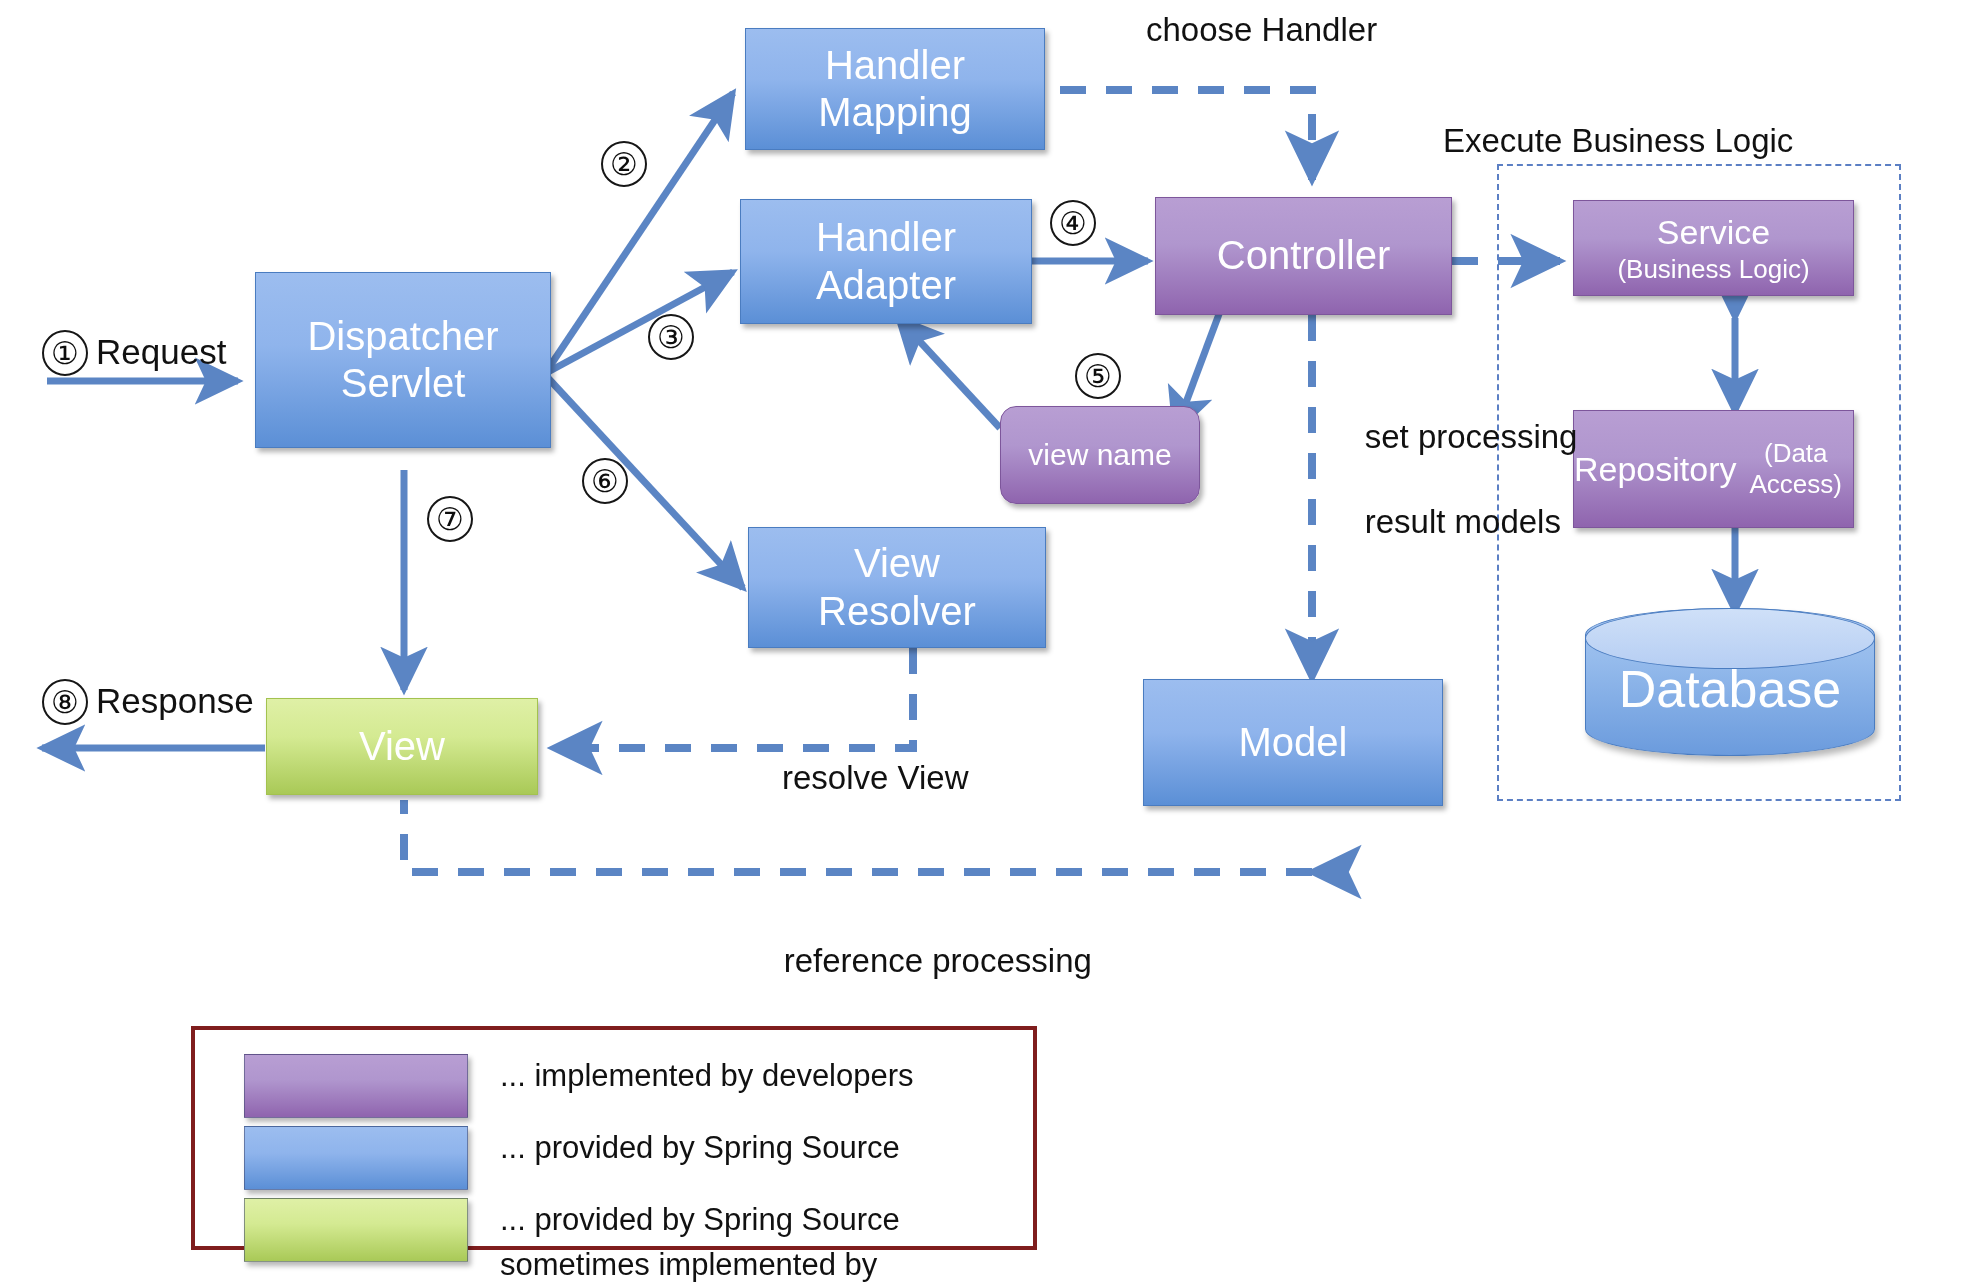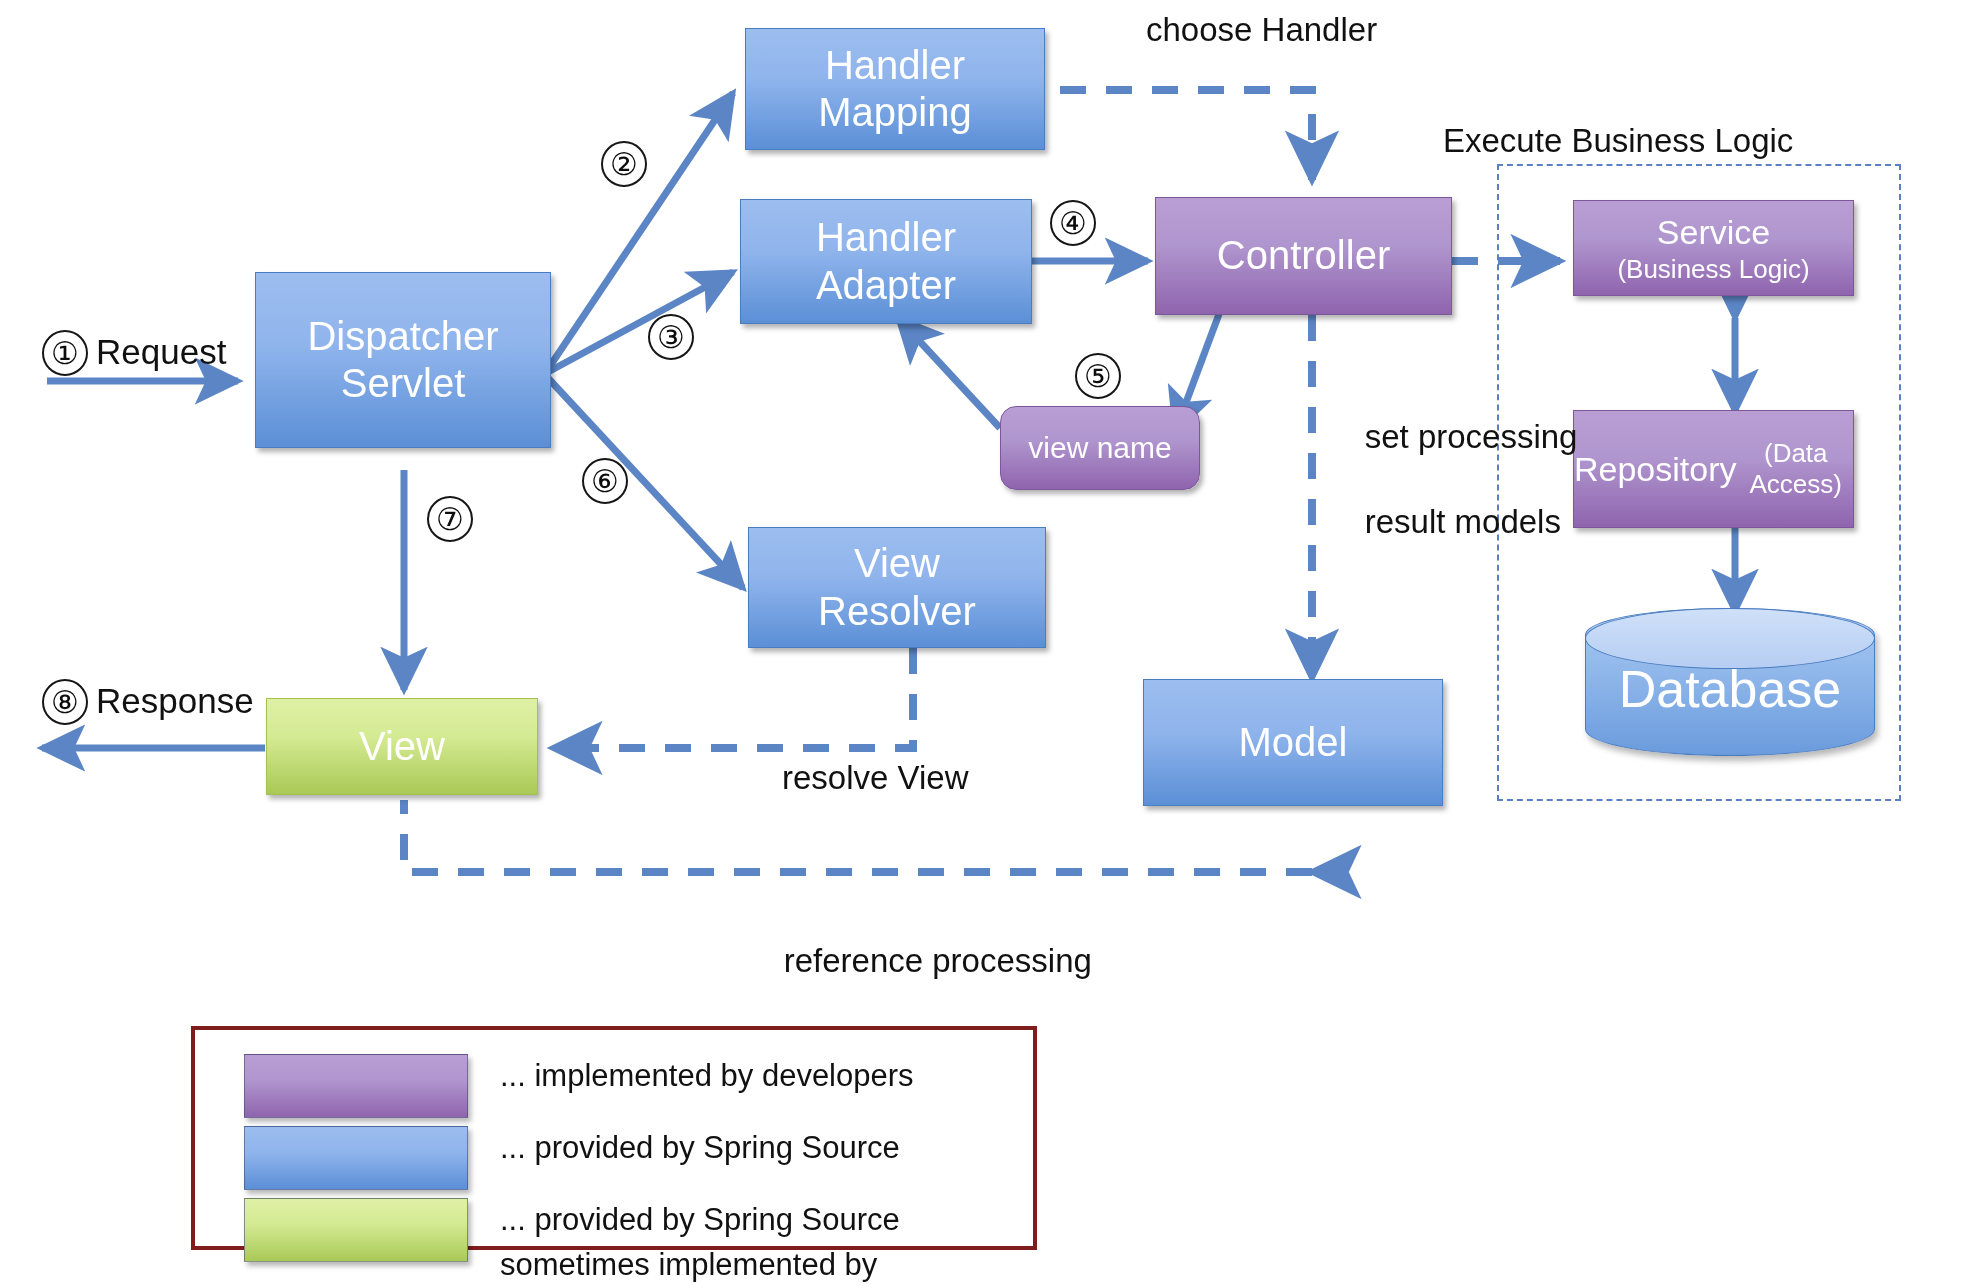--- a/index.html
+++ b/index.html
@@ -135,21 +135,21 @@
     <span>
       <span>Handler</span>
       <span>Adapter</span>
     </span>
   </div>
 
   <div class="node purple f40" style="left:1155px;top:197px;width:297px;height:118px;">
     <span>Controller</span>
   </div>
 
-  <div class="node purple pill f30" style="left:1000px;top:406px;width:200px;height:84px;">
+  <div class="node purple pill f30" style="left:1000px;top:406px;width:200px;height:98px;">
     <span>view name</span>
   </div>
 
   <div class="node blue f40" style="left:748px;top:527px;width:298px;height:121px;">
     <span>
       <span>View</span>
       <span>Resolver</span>
     </span>
   </div>
 

